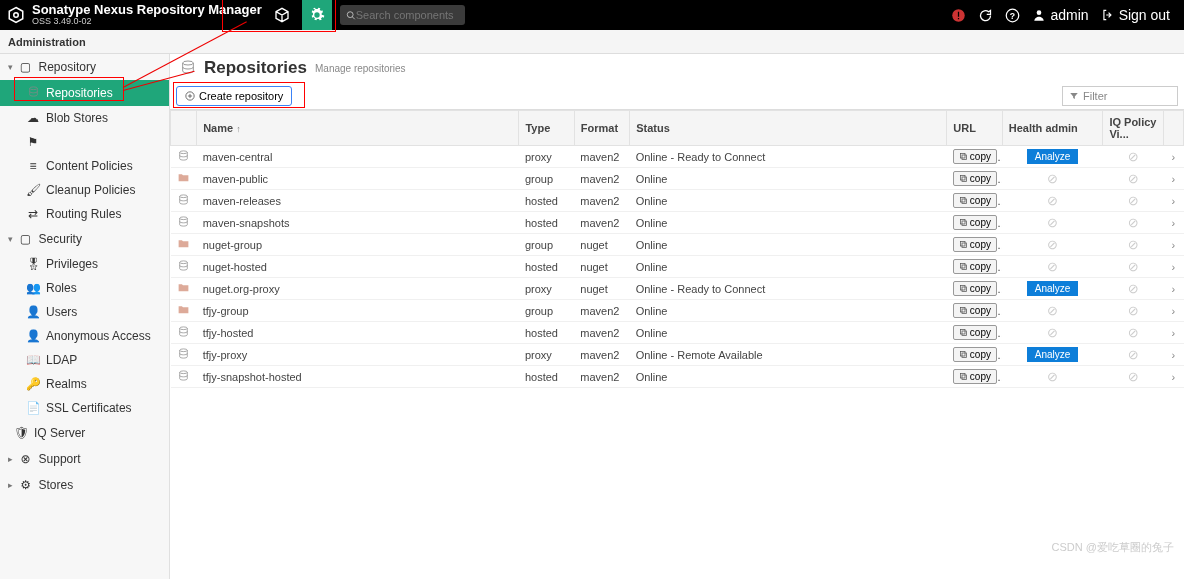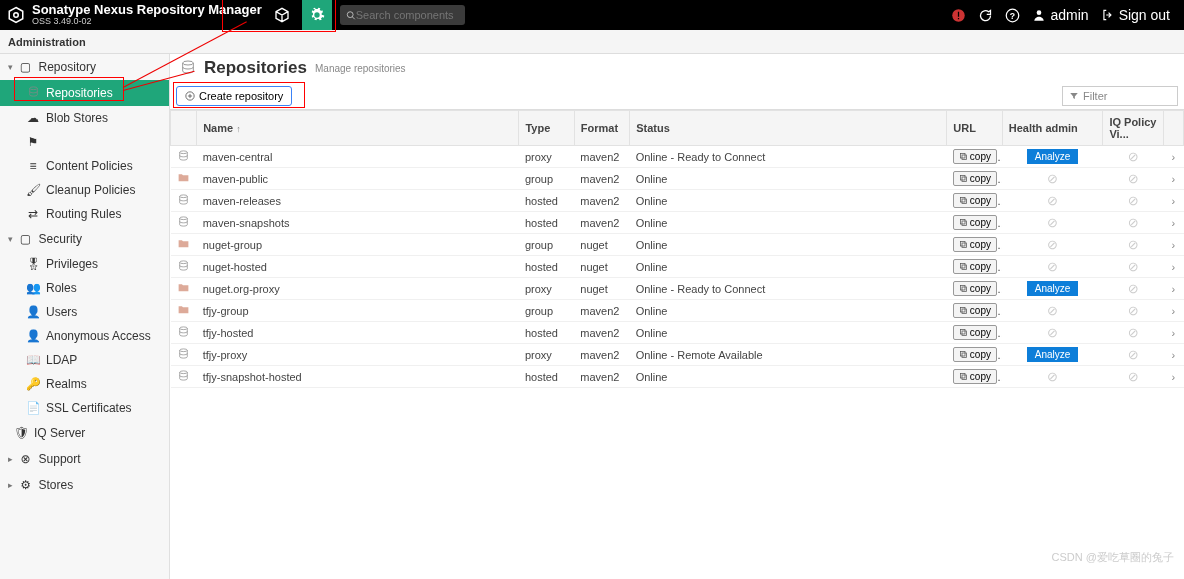--- a/index.html
+++ b/index.html
@@ -47,21 +47,21 @@
 .col-url{width:55px}
 .col-health{width:100px}
 .col-iq{width:60px}
 .col-arrow{width:20px}
 .ico-db{color:#bb8;font-size:13px}
 .copy-btn{border:1px solid #999;background:#f4f4f4;padding:1px 5px;font-size:10px;border-radius:2px;cursor:pointer;display:inline-flex;align-items:center;gap:2px}
 .analyze-btn{background:#0d7ed9;color:#fff;border:none;padding:2px 8px;font-size:10px;border-radius:0;cursor:pointer}
 .ban-ico{color:#ccc;font-size:13px}
 .arrow-ico{color:#888;font-size:11px}
 .annot-line{position:absolute;height:1px;border-top:1.5px solid #e00;transform-origin:left center;z-index:50;pointer-events:none}
-.watermark{position:absolute;bottom:14px;right:10px;font-size:11px;color:#ccc}
+.watermark{position:absolute;bottom:24px;right:10px;font-size:11px;color:#ccc}
 .sort-arrow{font-size:9px;color:#888}
 </style>
 </head>
 <body>
 
 <div class="header">
   <div class="logo-hex">
     <svg viewBox="0 0 24 24">
         <path fill="none" stroke="#fff" stroke-width="2" d="M12 2 L21 7 L21 17 L12 22 L3 17 L3 7 Z"></path>
         <circle cx="12" cy="12" r="3" fill="none" stroke="#fff" stroke-width="2"></circle>

